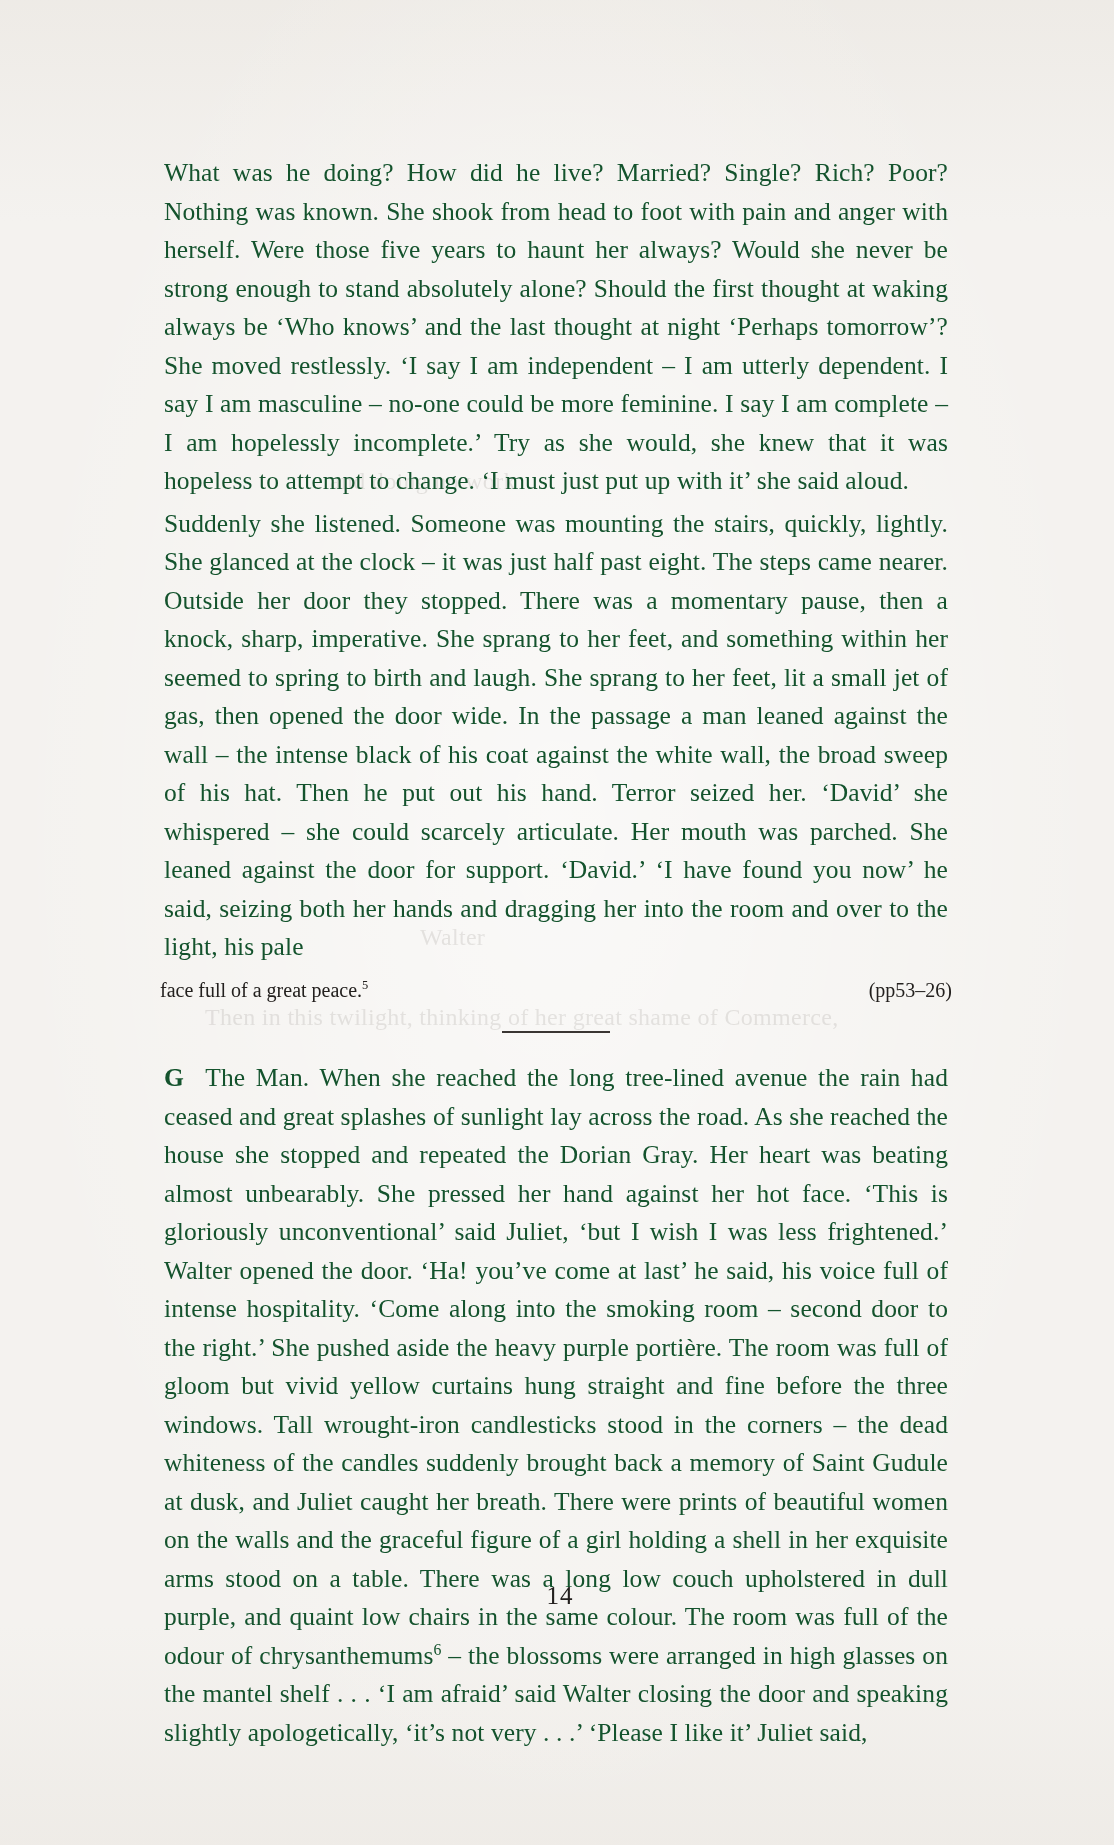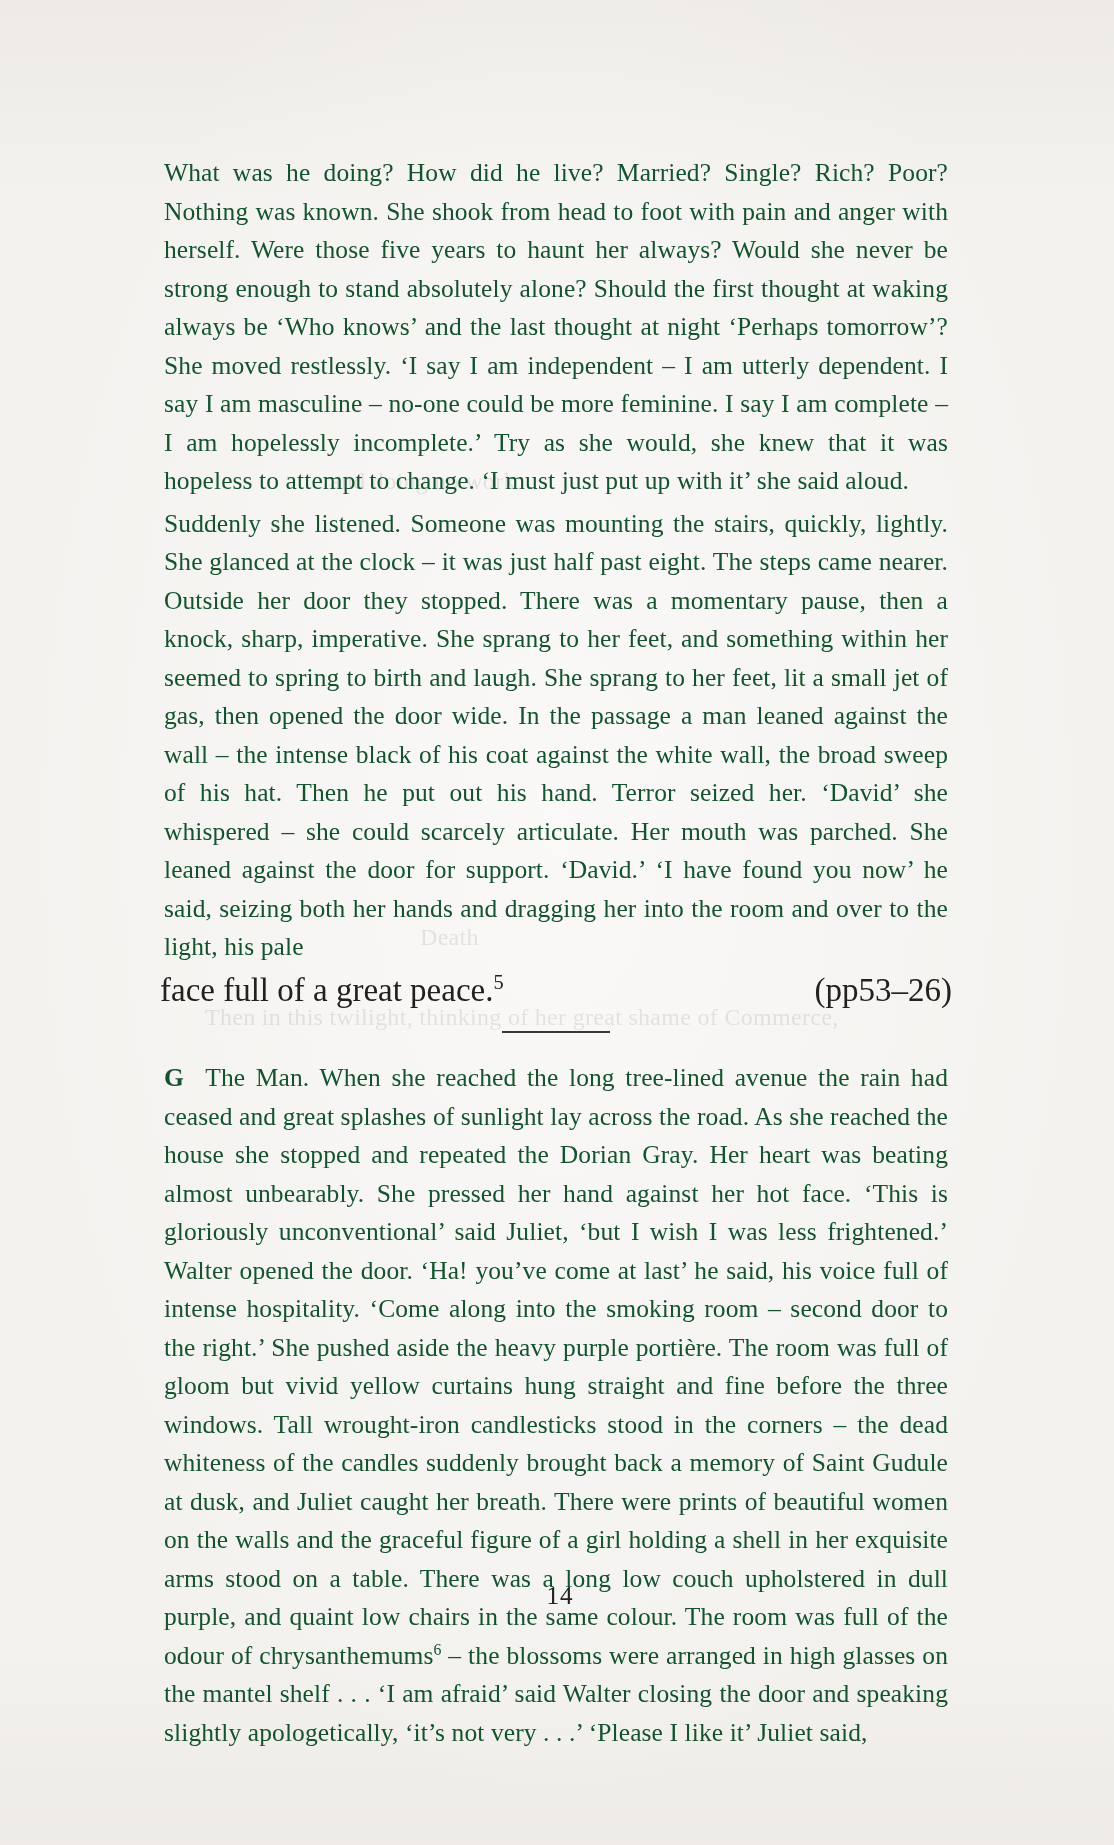--- a/index.html
+++ b/index.html
@@ -44,21 +44,21 @@
     letter-spacing: 0.1px;
     hyphens: none;
   }
   .para + .para {
     margin-top: 0;
   }
   .last-line-row {
     display: flex;
     justify-content: space-between;
     align-items: baseline;
-    font-size: 33px;
+    font-size: 20px;
     line-height: 38.5px;
     color: #23201e;
   }
   sup {
     font-size: 0.62em;
     vertical-align: super;
     line-height: 0;
   }
   .rule-wrap {
     margin: 22px 0 26px 0;
@@ -100,21 +100,21 @@
   .ghost.g2 { left: 210px; top: 952px; }
   .ghost.g3 { left: 205px; top: 990px; margin-top: 8px; }
   .ghost.g4 { left: 420px; top: 918px; }
 </style>
 </head>
 <body>
 
 <div class="page">
 
   <div class="ghost g1">and doing no work</div>
-  <div class="ghost g4">Death</div>
+  <div class="ghost g4">Walter</div>
   <div class="ghost g3">Then in this twilight, thinking of her great shame of Commerce,</div>
 
   <div class="content">
 
     <p class="para">What was he doing? How did he live? Married? Single? Rich? Poor? Nothing was known. She shook from head to foot with pain and anger with herself. Were those five years to haunt her always? Would she never be strong enough to stand absolutely alone? Should the first thought at waking always be ‘Who knows’ and the last thought at night ‘Perhaps tomorrow’? She moved restlessly. ‘I say I am independent – I am utterly dependent. I say I am masculine – no-one could be more feminine. I say I am complete – I am hopelessly incomplete.’ Try as she would, she knew that it was hopeless to attempt to change. ‘I must just put up with it’ she said aloud.</p>
 
     <p class="para"><span>Suddenly she listened. Someone was mounting the stairs, quickly, lightly. She glanced at the clock – it was just half past eight. The steps came nearer. Outside her door they stopped. There was a momentary pause, then a knock, sharp, imperative. She sprang to her feet, and something within her seemed to spring to birth and laugh. She sprang to her feet, lit a small jet of gas, then opened the door wide. In the passage a man leaned against the wall – the intense black of his coat against the white wall, the broad sweep of his hat. Then he put out his hand. Terror seized her. ‘David’ she whispered – she could scarcely articulate. Her mouth was parched. She leaned against the door for support. ‘David.’ ‘I have found you now’ he said, seizing both her hands and dragging her into the room and over to the light, his pale</span></p>
 
     <div class="last-line-row">
       <span><span>face full of a great peace.</span><sup>5</sup></span>

